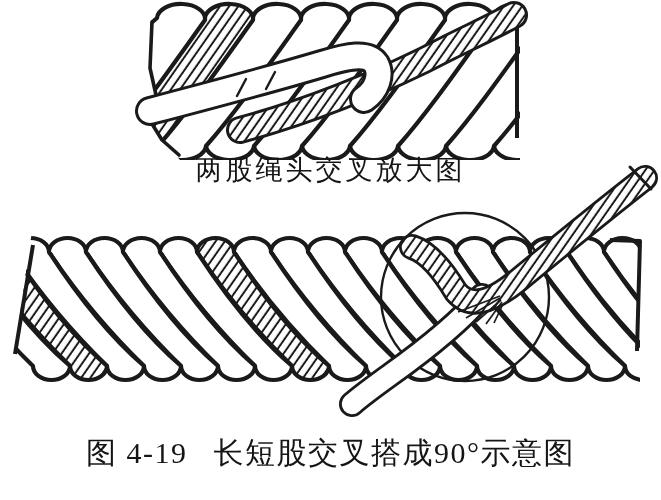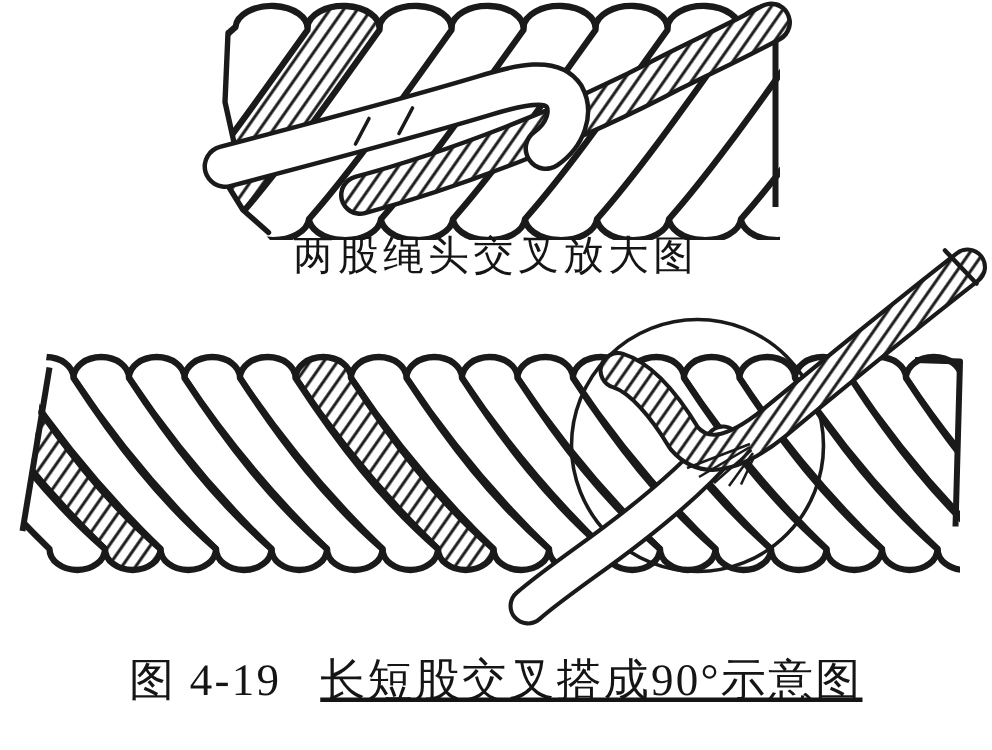--- a/index.html
+++ b/index.html
@@ -13,21 +13,21 @@
   .artwork{position:absolute;left:0;top:0;width:661px;height:500px;display:block;}
   .caption{
     position:absolute;left:0;width:661px;
     text-align:center;
     color:#151515;
     font-family:"Liberation Serif", serif;
     white-space:nowrap;
   }
   .caption-top{top:152px;font-size:27px;letter-spacing:3px;font-weight:500;}
   .caption-bottom{top:433px;font-size:30px;letter-spacing:1.5px;font-weight:500;}
-  .cap-gap{margin-left:26px;text-decoration:underline;}
+  .cap-gap{margin-left:26px;}
 </style>
 </head>
 <body>
 
 <div class="page">
 
   <svg class="artwork" viewBox="0 0 661 500" xmlns="http://www.w3.org/2000/svg">
     <defs>
 
       <pattern id="h" width="7.5" height="7.5" patternUnits="userSpaceOnUse" patternTransform="rotate(35)">

